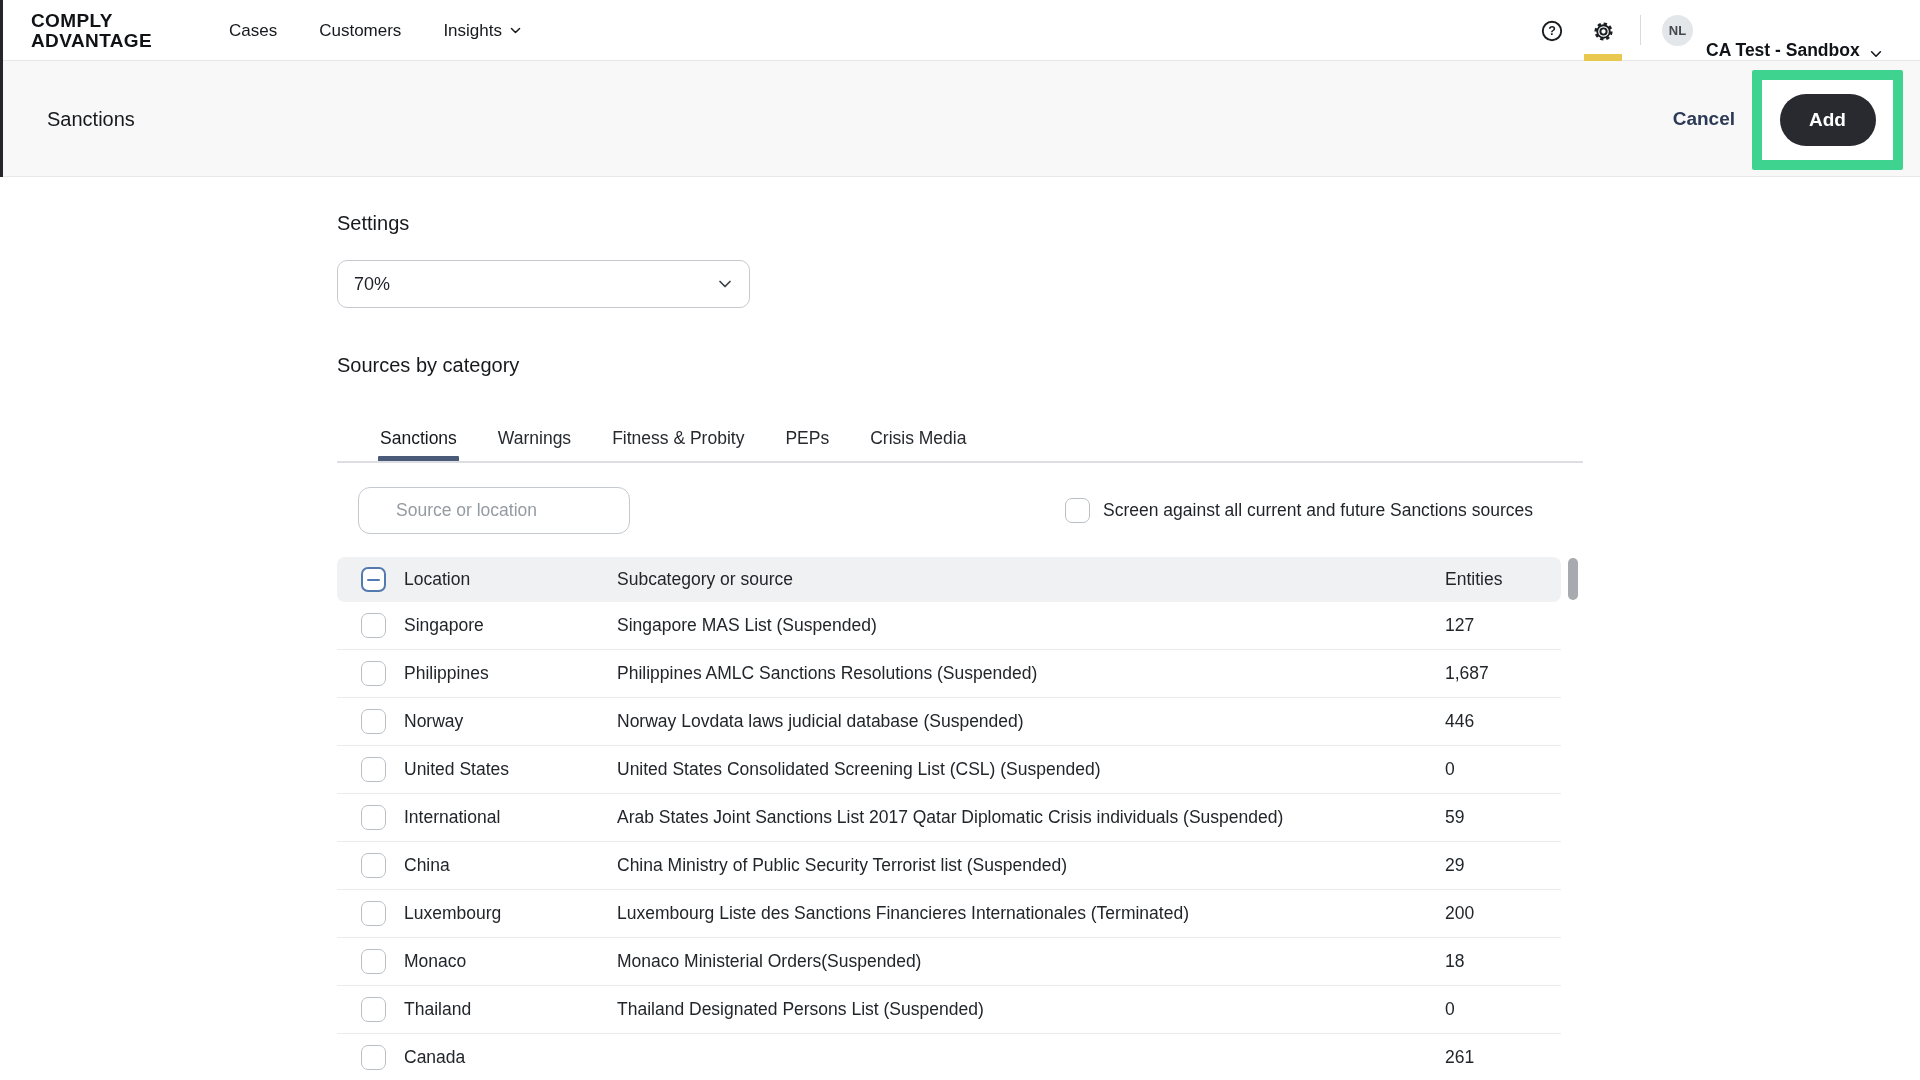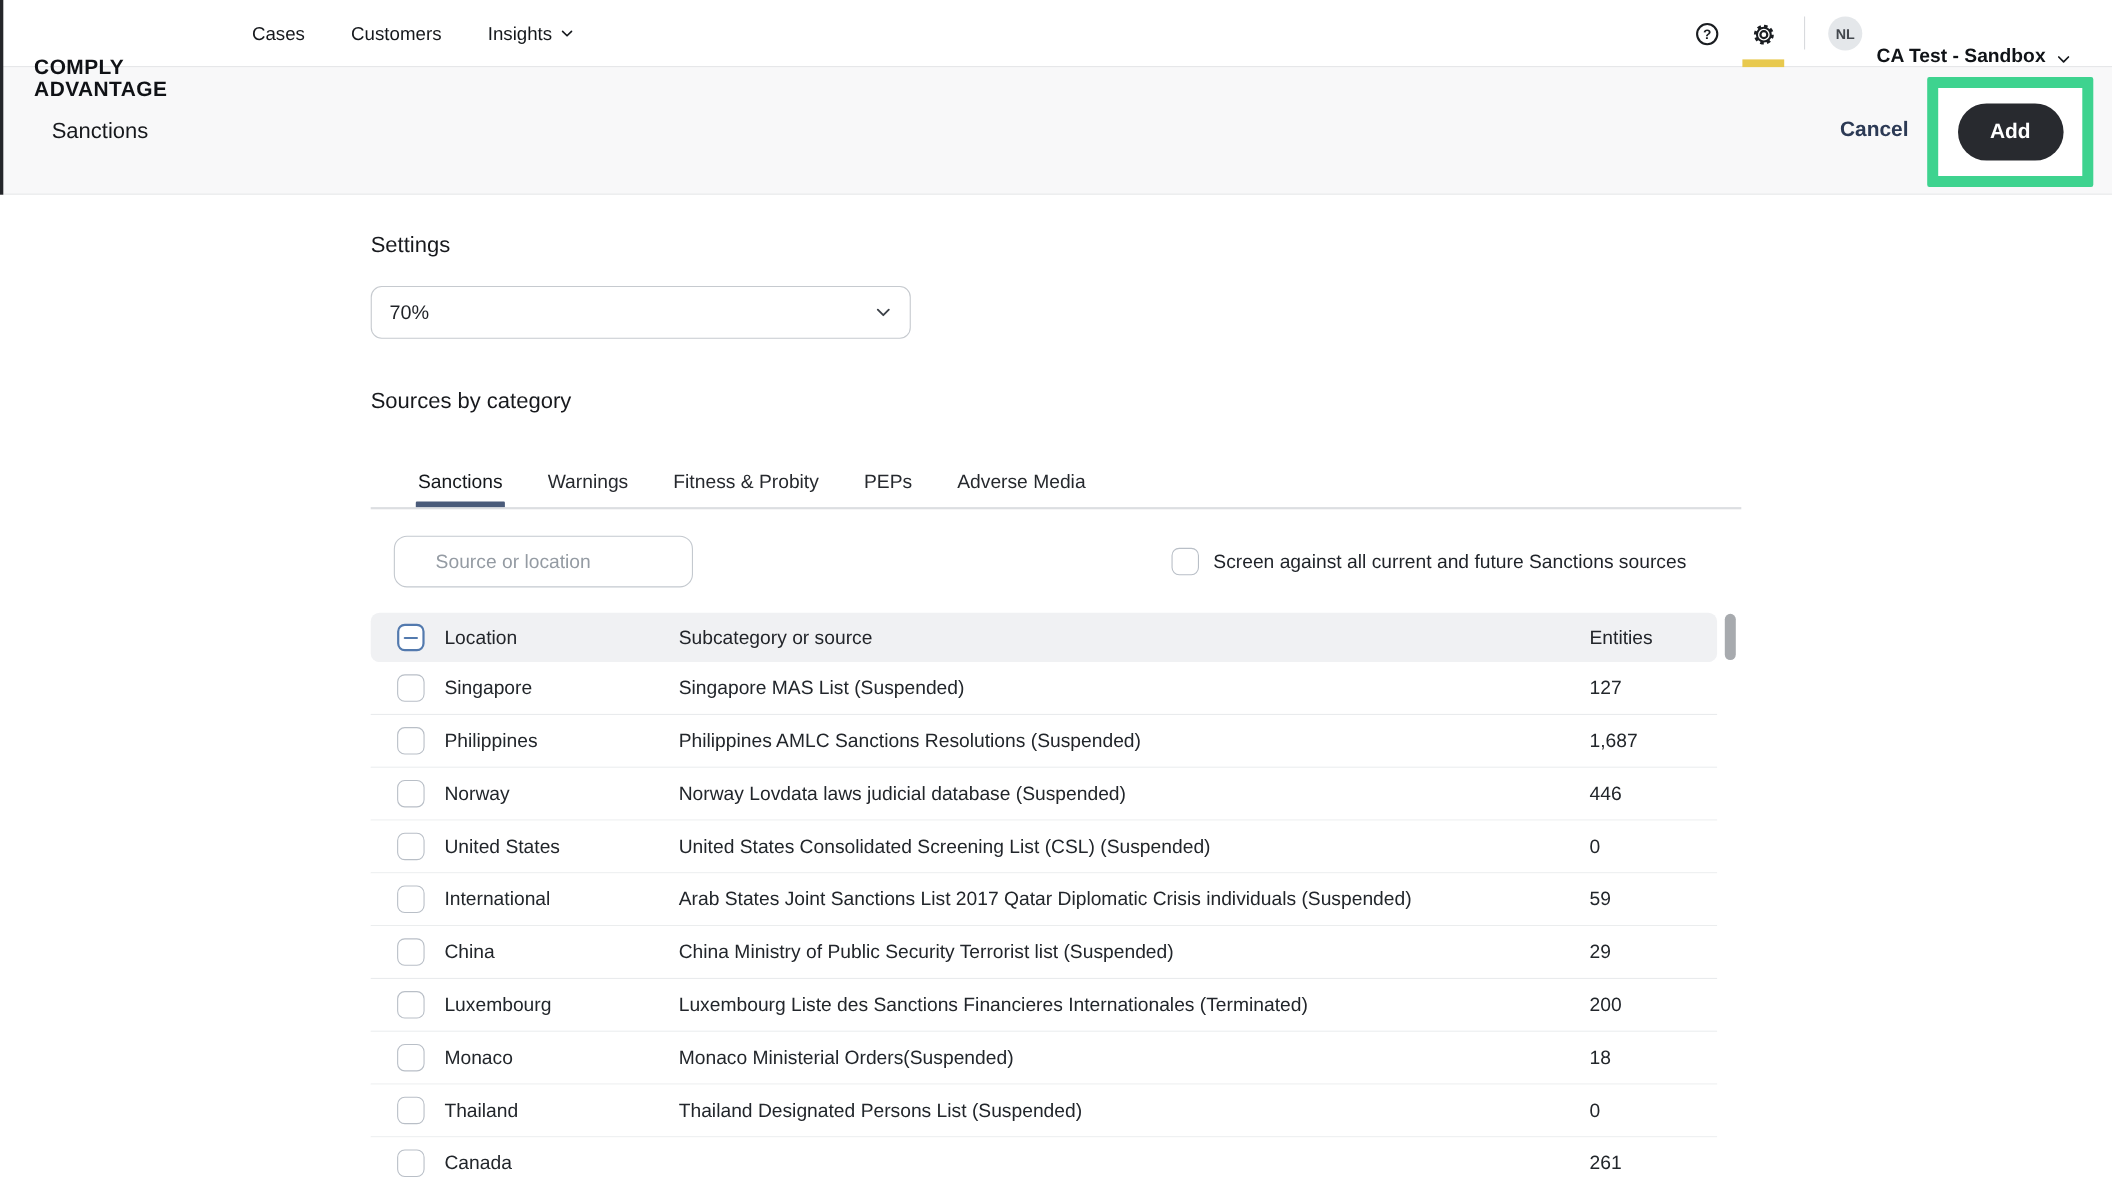--- a/index.html
+++ b/index.html
@@ -3,21 +3,21 @@
 <meta charset="utf-8">
 <style>
   * { margin:0; padding:0; box-sizing:border-box; }
   html,body { width:1920px; height:1080px; overflow:hidden; background:#fff;
     font-family:"Liberation Sans", sans-serif; color:#1e2126; }
 
   
   .topnav { position:absolute; left:0; top:0; width:1920px; height:61px;
     background:#fff; border-bottom:1px solid #e6e7e9; z-index:5; }
   .logo { position:absolute; left:31px; top:11px; font-size:19px; font-weight:900;
-    letter-spacing:.4px; line-height:20px; color:#101216;margin-top:41px; }
+    letter-spacing:.4px; line-height:20px; color:#101216; }
   .nav-items { position:absolute; left:229px; top:0; height:61px; display:flex;
     align-items:center; gap:42px; font-size:17px; color:#15181c; }
   .nav-item { display:flex; align-items:center; gap:7px; cursor:pointer; white-space:nowrap; }
   .icon-btn { position:absolute; top:18px; width:26px; height:26px; display:flex;
     align-items:center; justify-content:center; color:#1a1d21; }
   .yellow-bar { position:absolute; left:1584px; top:54px; width:38px; height:7px; }
   .nav-divider { position:absolute; left:1640px; top:15px; width:1px; height:30px; background:#d8dadd; }
   .avatar { position:absolute; left:1662px; top:15px; width:31px; height:31px; border-radius:50%;
     background:#e4e7ea; color:#43484e; font-size:13px; font-weight:700;
     display:flex; align-items:center; justify-content:center; }
@@ -37,21 +37,21 @@
   .add-btn { width:96px; height:52px; border-radius:26px; background:#282a2f; color:#fff;
     font-size:19px; font-weight:700; border:none; display:flex; align-items:center;
     justify-content:center; cursor:pointer; font-family:inherit; }
   .edge-artifact { position:absolute; left:0; top:0; width:3px; height:177px; background:#24262a; z-index:7; }
 
   
   .h2 { position:absolute; font-size:20px; font-weight:500; color:#17191d; }
   #settings-heading { left:337px; top:212px; }
   #sources-heading  { left:337px; top:354px; }
 
-  .dropdown { position:absolute; left:337px; top:260px; width:491px; height:48px;
+  .dropdown { position:absolute; left:337px; top:260px; width:413px; height:48px;
     border:1px solid #c6cacf; border-radius:10px; background:#fff; display:flex;
     align-items:center; justify-content:space-between; padding:0 16px; font-size:18px;
     color:#1e2126; cursor:pointer; }
 
   .tabs { position:absolute; left:380px; top:415px; height:47px; display:flex; gap:41px;
     font-size:17.5px; color:#26292e; }
   .tab { position:relative; display:flex; align-items:center; cursor:pointer; white-space:nowrap; }
   .tab.active { font-weight:500; color:#15181c; }
   .tab.active::after { content:""; position:absolute; left:-2px; right:-2px; bottom:0;
     height:6px; background:#4a5b7a; border-radius:1px; }
@@ -155,21 +155,21 @@
   </svg>
 </div>
 
 <h2 class="h2" id="sources-heading">Sources by category</h2>
 
 <div class="tabs" id="tabs">
     <div class="tab active">Sanctions</div>
     <div class="tab">Warnings</div>
     <div class="tab">Fitness &amp; Probity</div>
     <div class="tab">PEPs</div>
-    <div class="tab">Adverse Media</div>
+    <div class="tab">Crisis Media</div>
   </div>
 <div class="tabs-border"></div>
 
 <div class="searchbox">
   <svg width="20" height="20" viewBox="0 0 20 20">
     <circle cx="8.6" cy="8.6" r="5.8" fill="none" stroke="#7d8690" stroke-width="1.7"></circle>
     <line x1="13" y1="13" x2="17" y2="17" stroke="#7d8690" stroke-width="1.7" stroke-linecap="round"></line>
   </svg>
   <input type="text" placeholder="Source or location" style="">
 </div>

